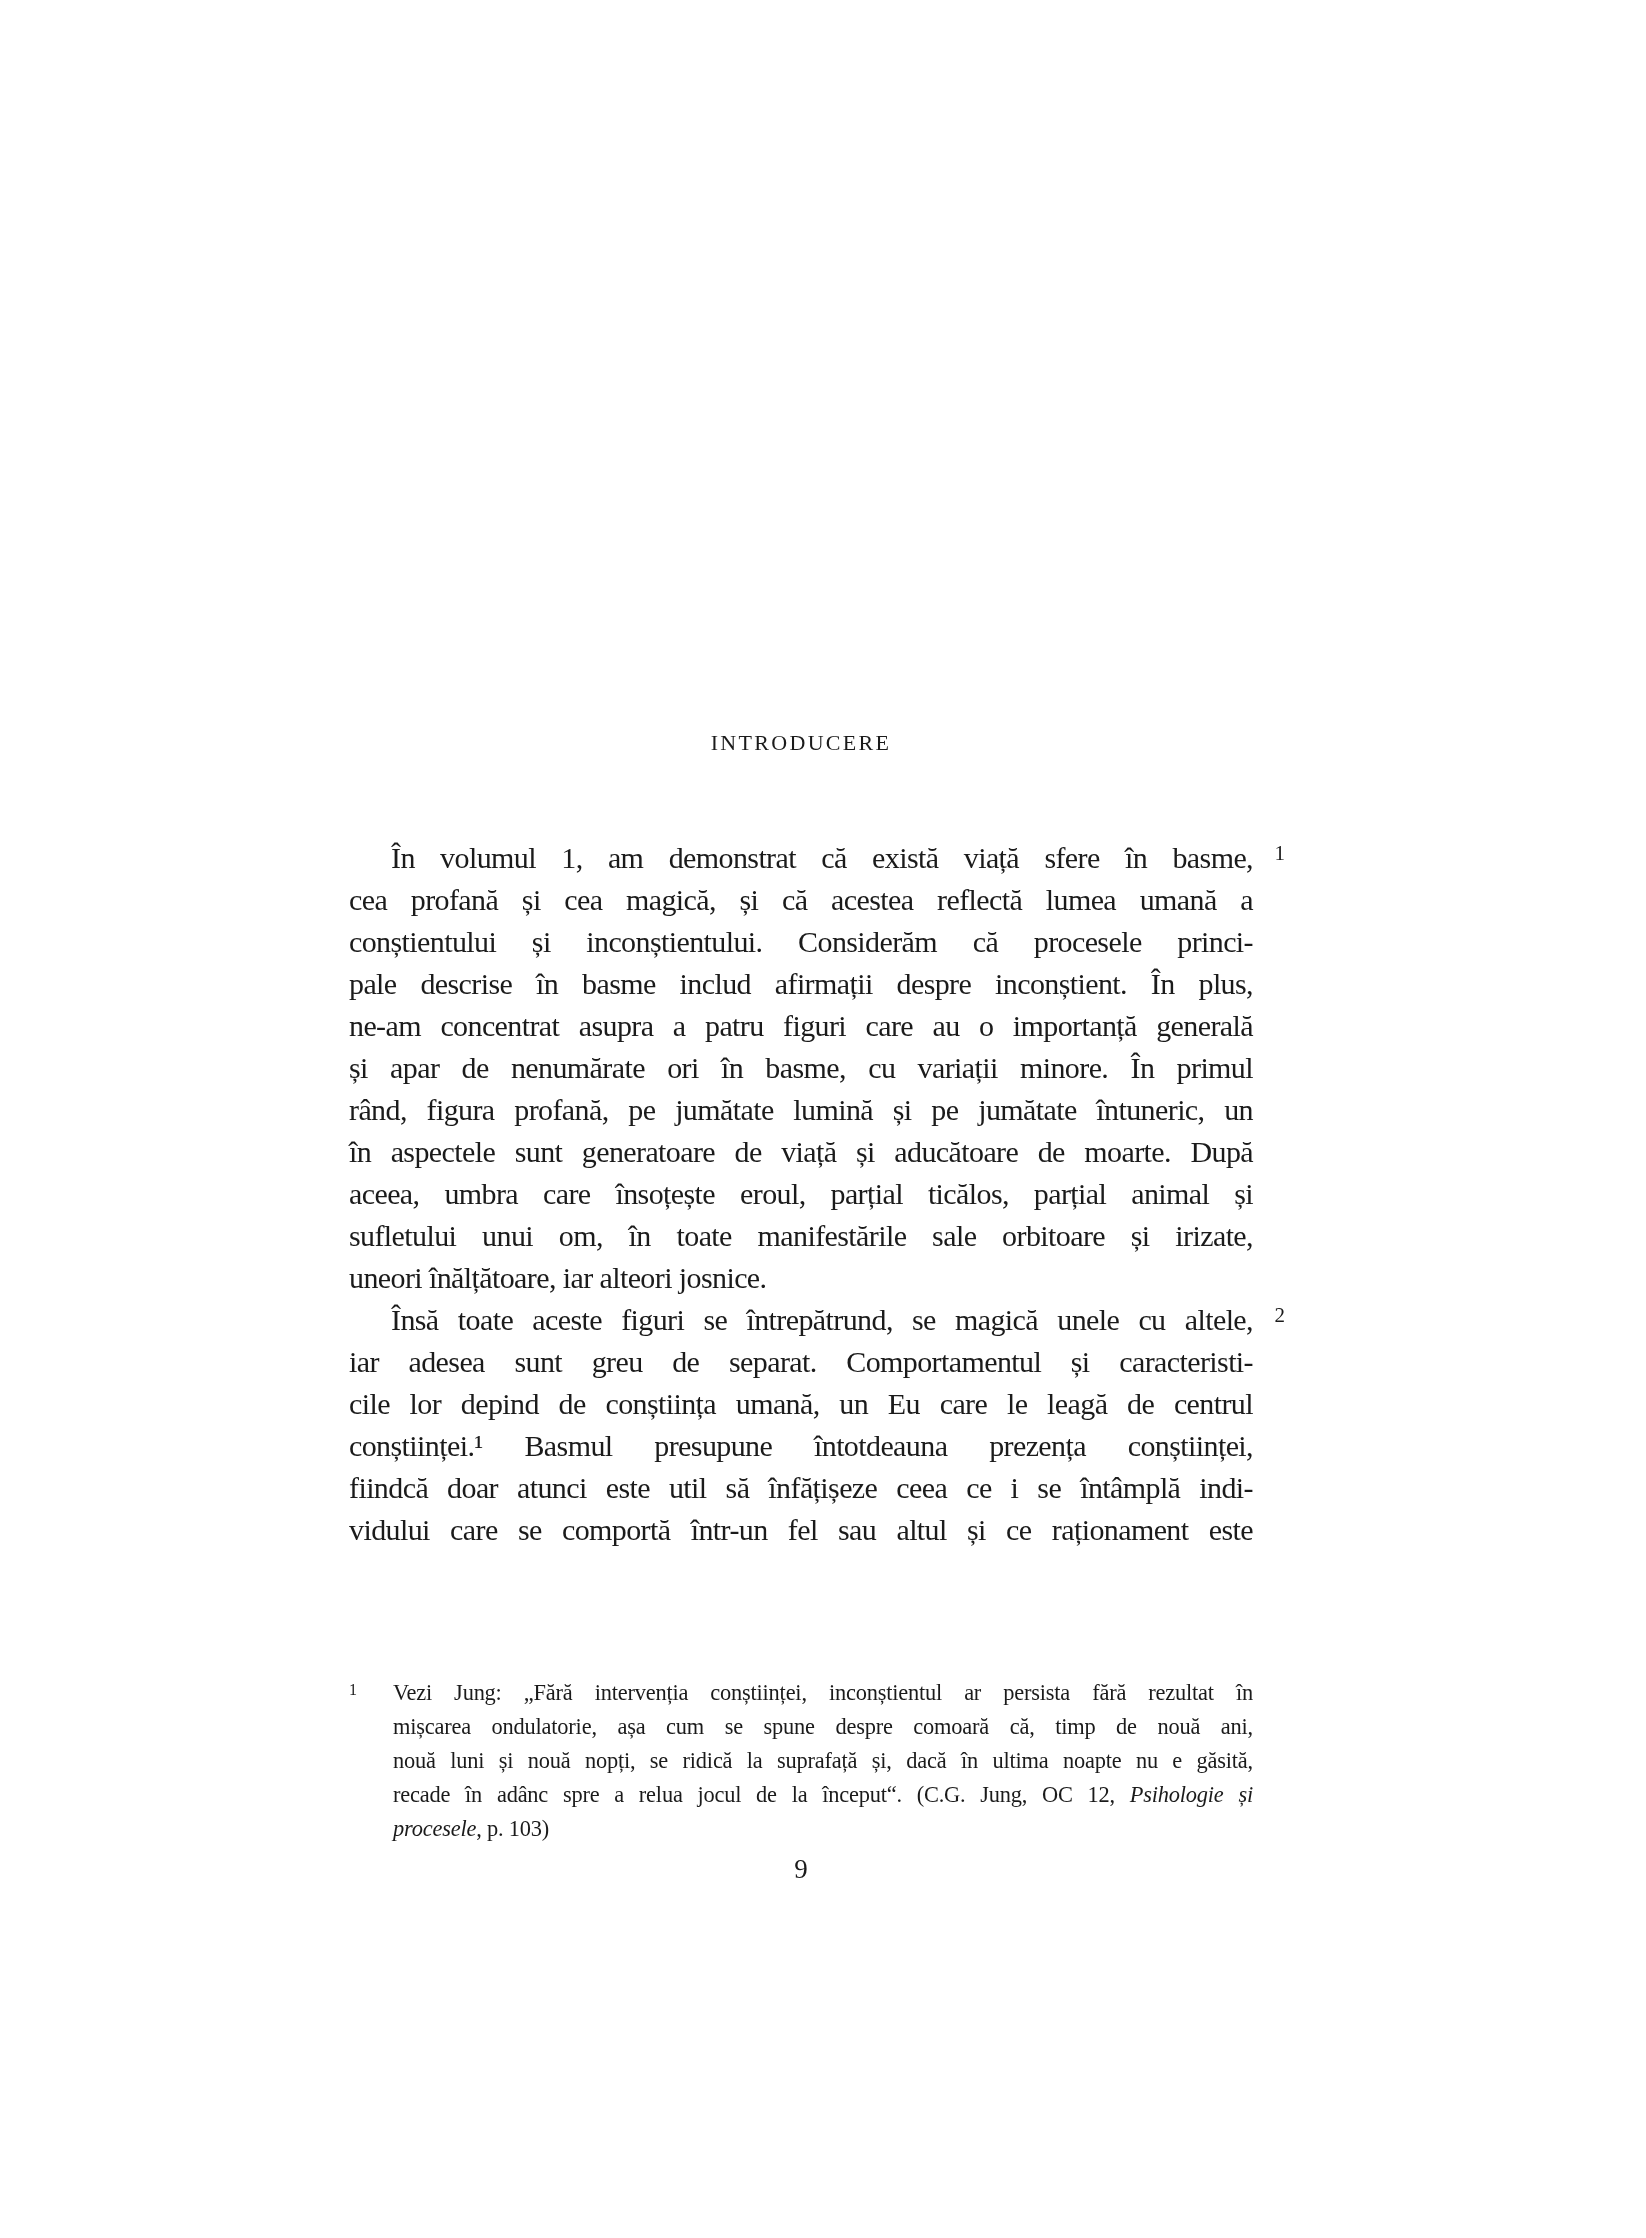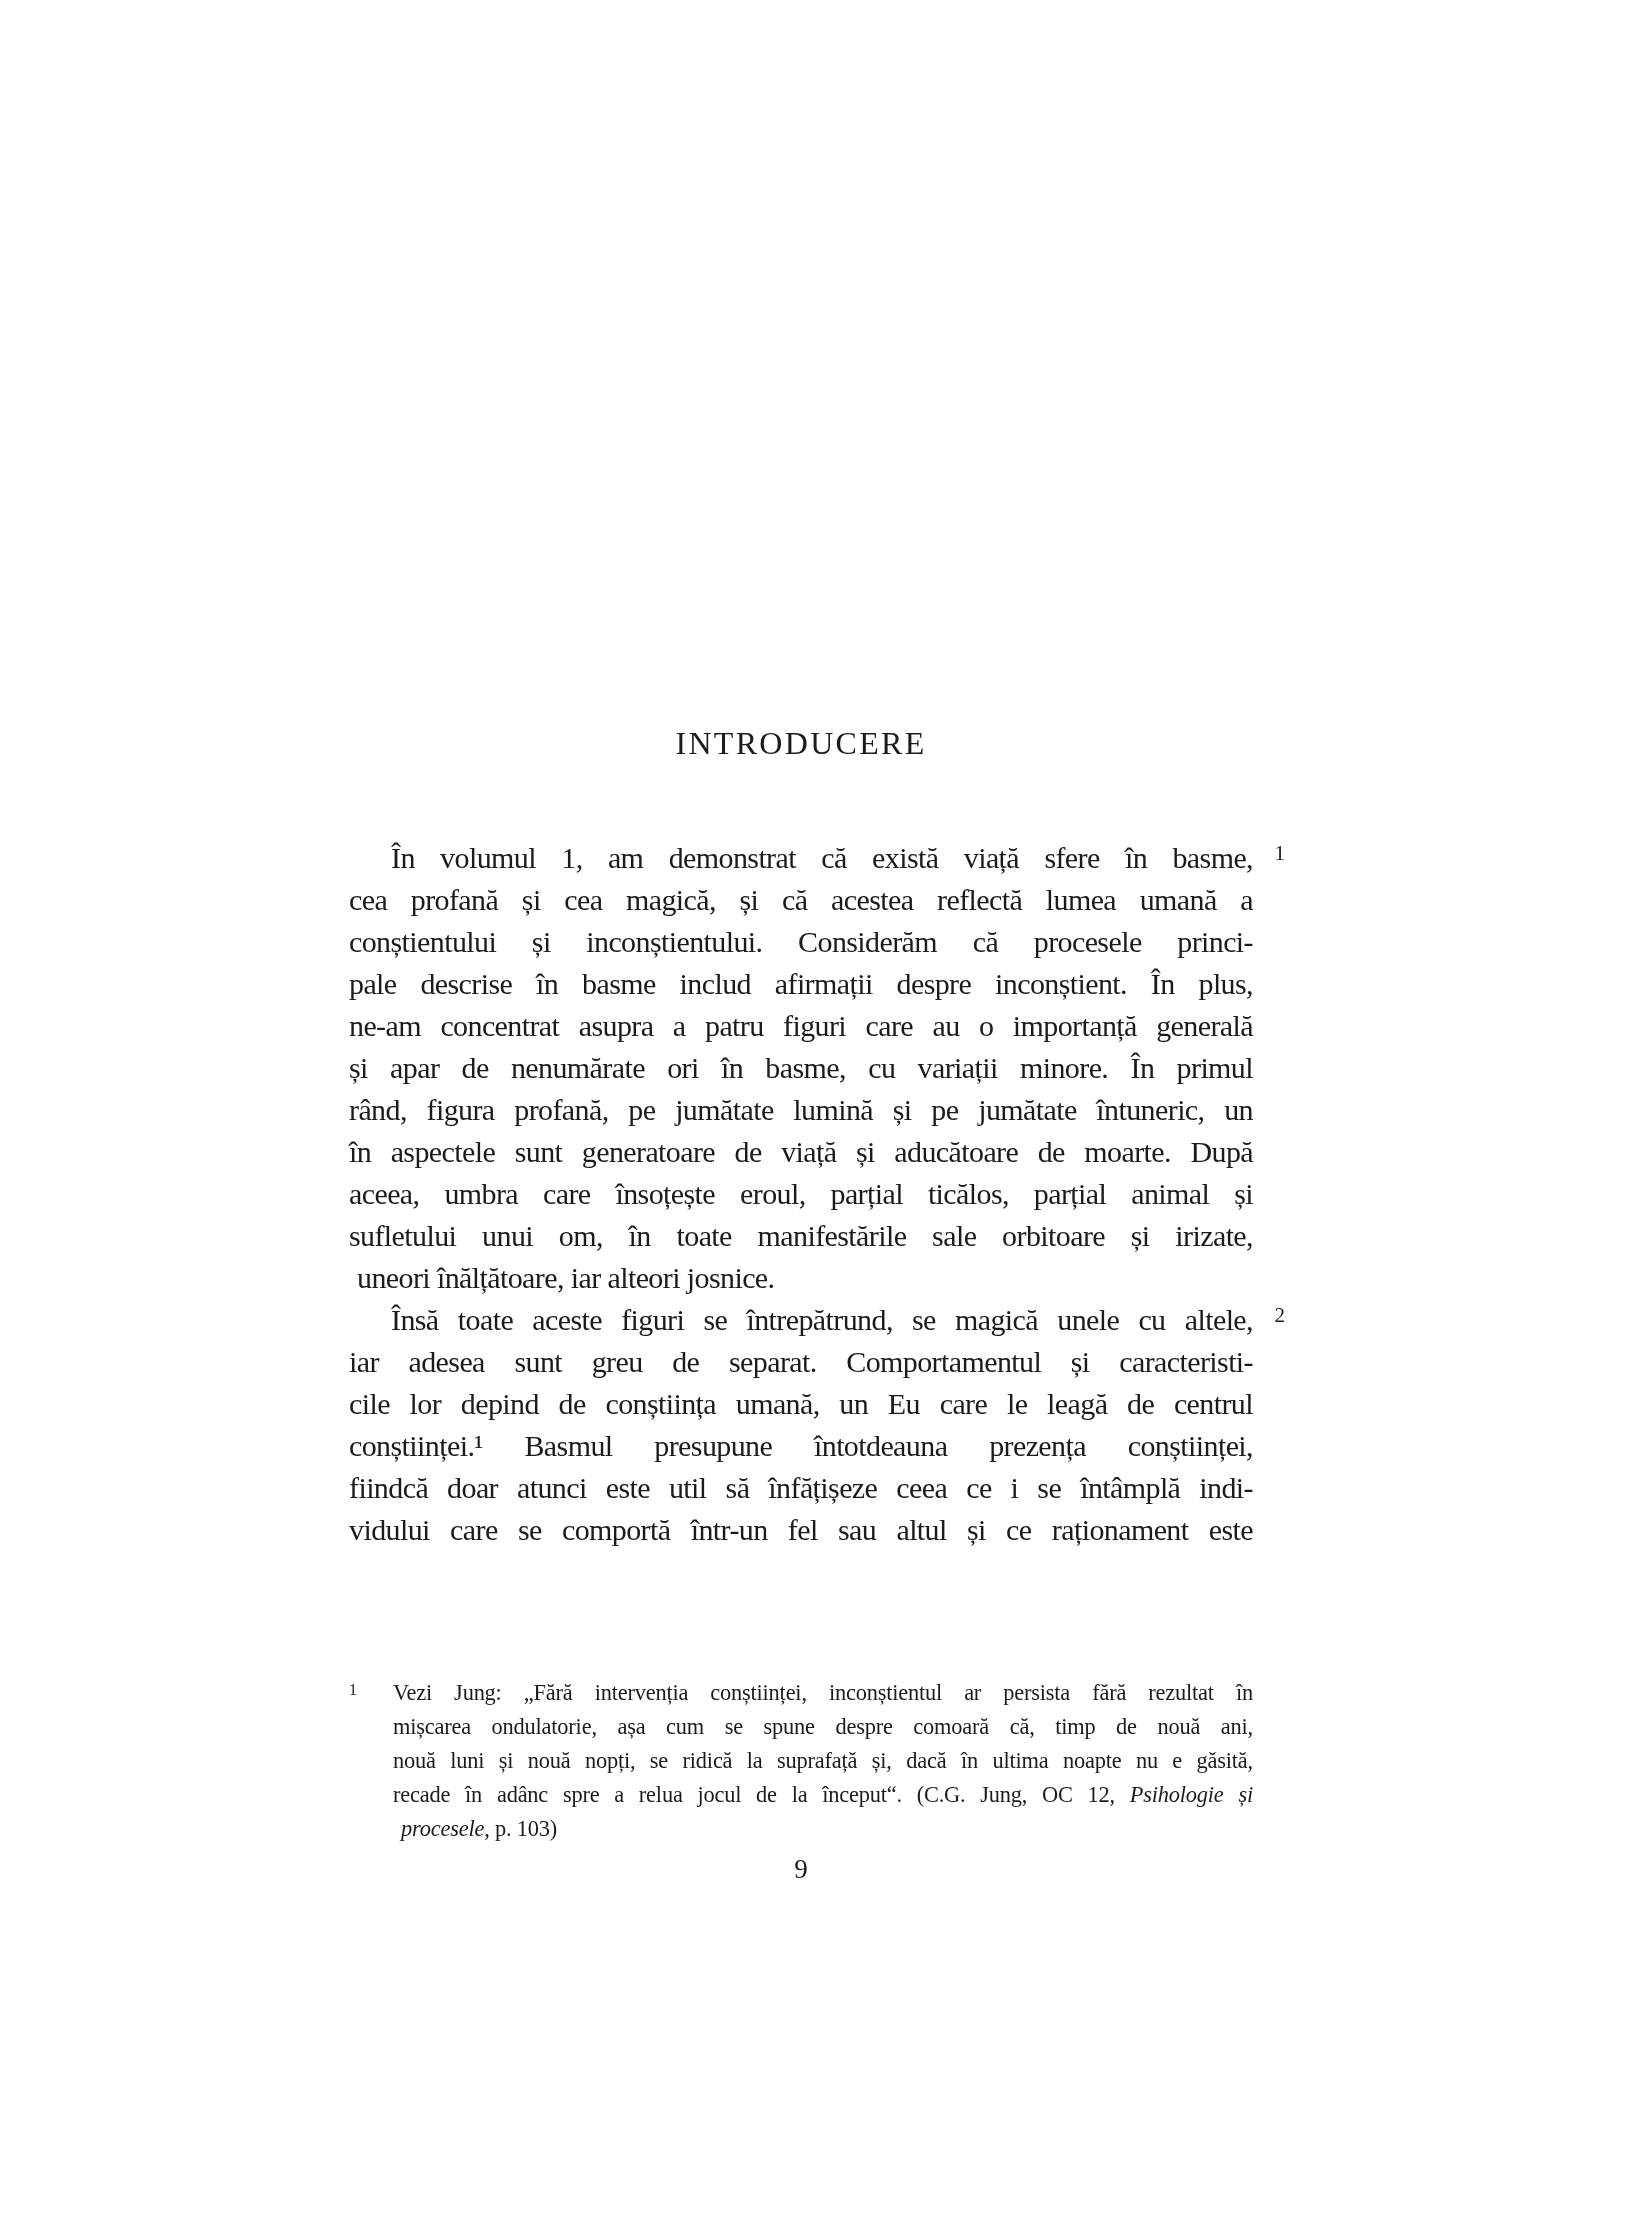--- a/index.html
+++ b/index.html
@@ -13,42 +13,42 @@
     color: #1b1b1b;
     overflow: hidden;
   }
   .chapter-title {
     position: absolute;
     top: 726px;
     left: 349px;
     width: 904px;
     margin: 0;
     text-align: center;
-    font-size: 32px;
+    font-size: 22px;
     font-weight: normal;
     letter-spacing: 2.3px;
     line-height: 34px;
   }
   .text-column {
     position: absolute;
     top: 837px;
     left: 349px;
     width: 904px;
     font-size: 30px;
     line-height: 42px;
     letter-spacing: -0.6px;
   }
   .para { position: relative; }
   .line {
     text-align: justify;
     text-align-last: justify;
     white-space: normal;
   }
   .line.first { text-indent: 42px; }
-  .line.last { text-align-last: left; margin-left: 8px; }
+  .line.last { text-align-last: left; }
   .margin-number {
     position: absolute;
     left: calc(100% + 21.6px);
     top: 6.2px;
     font-size: 21px;
     line-height: 21px;
     letter-spacing: 0;
   }
   .footnote {
     position: absolute;

